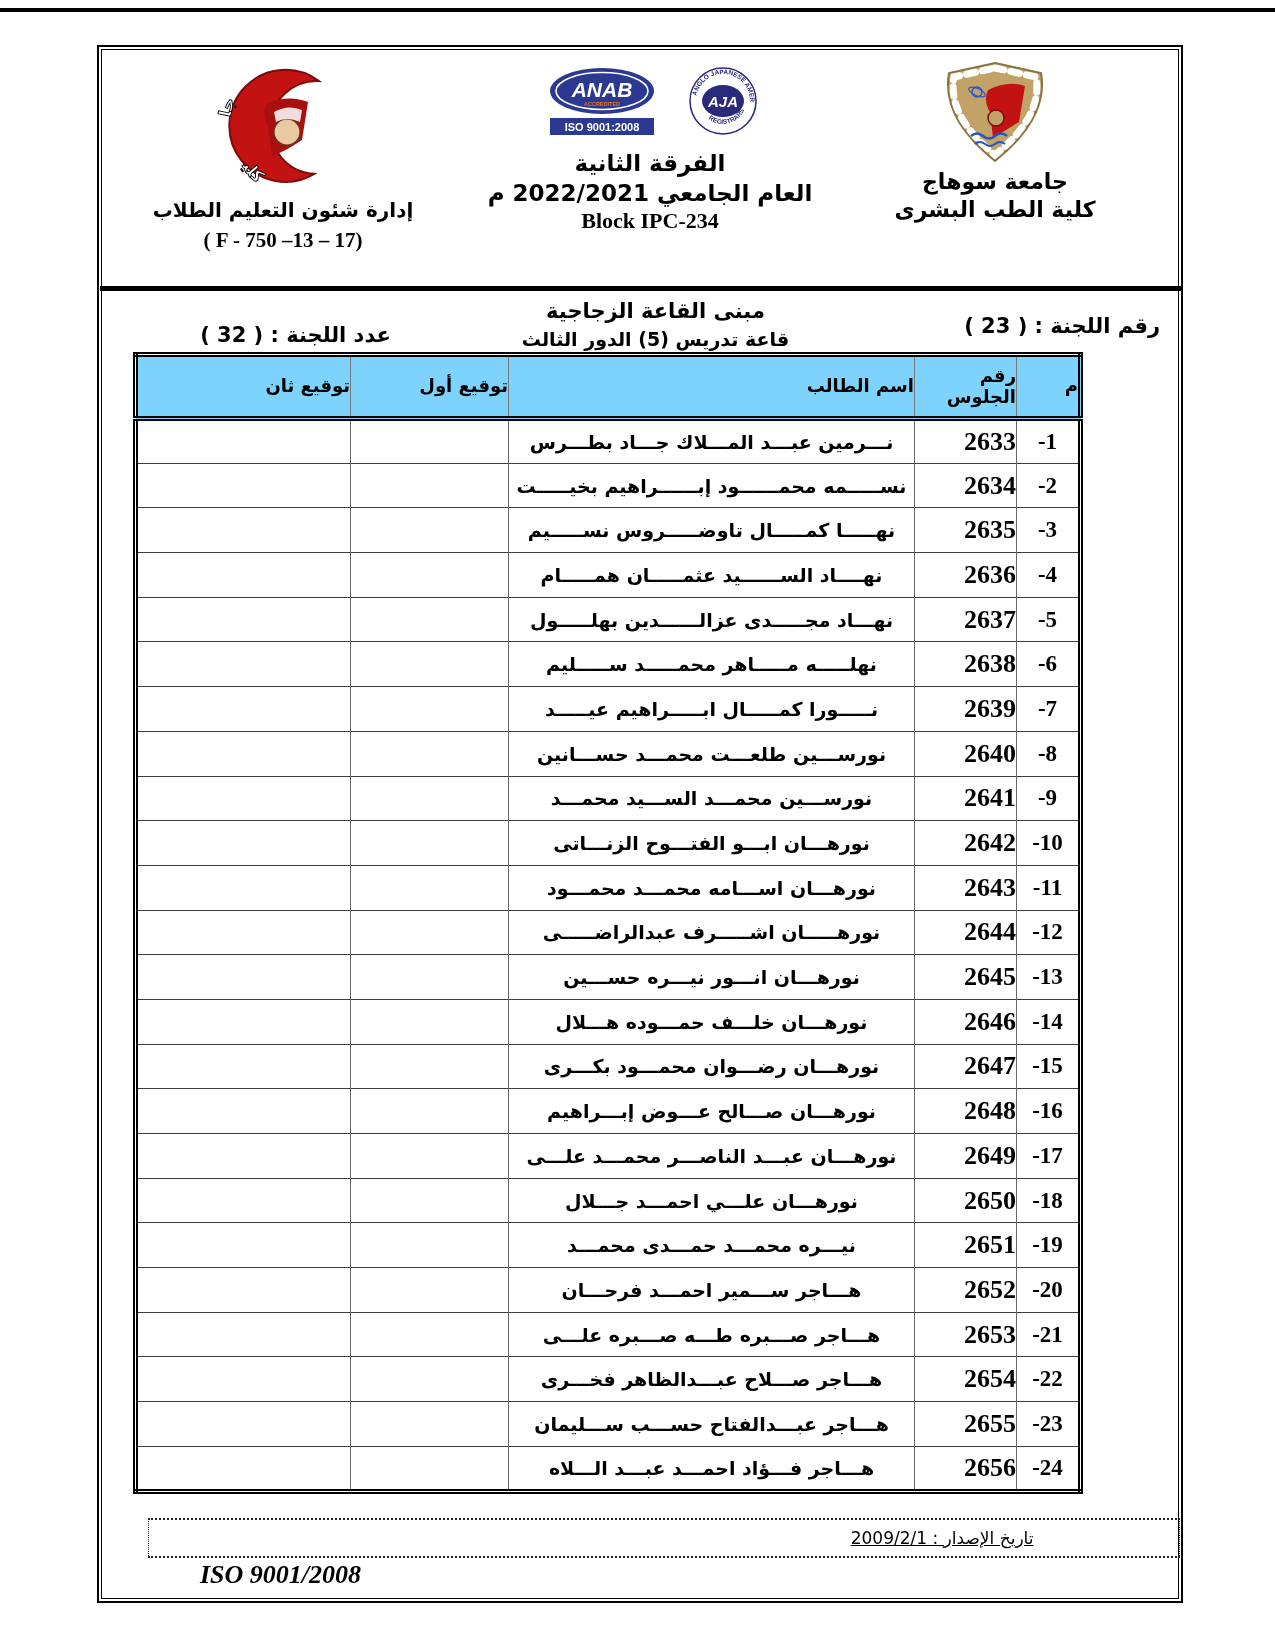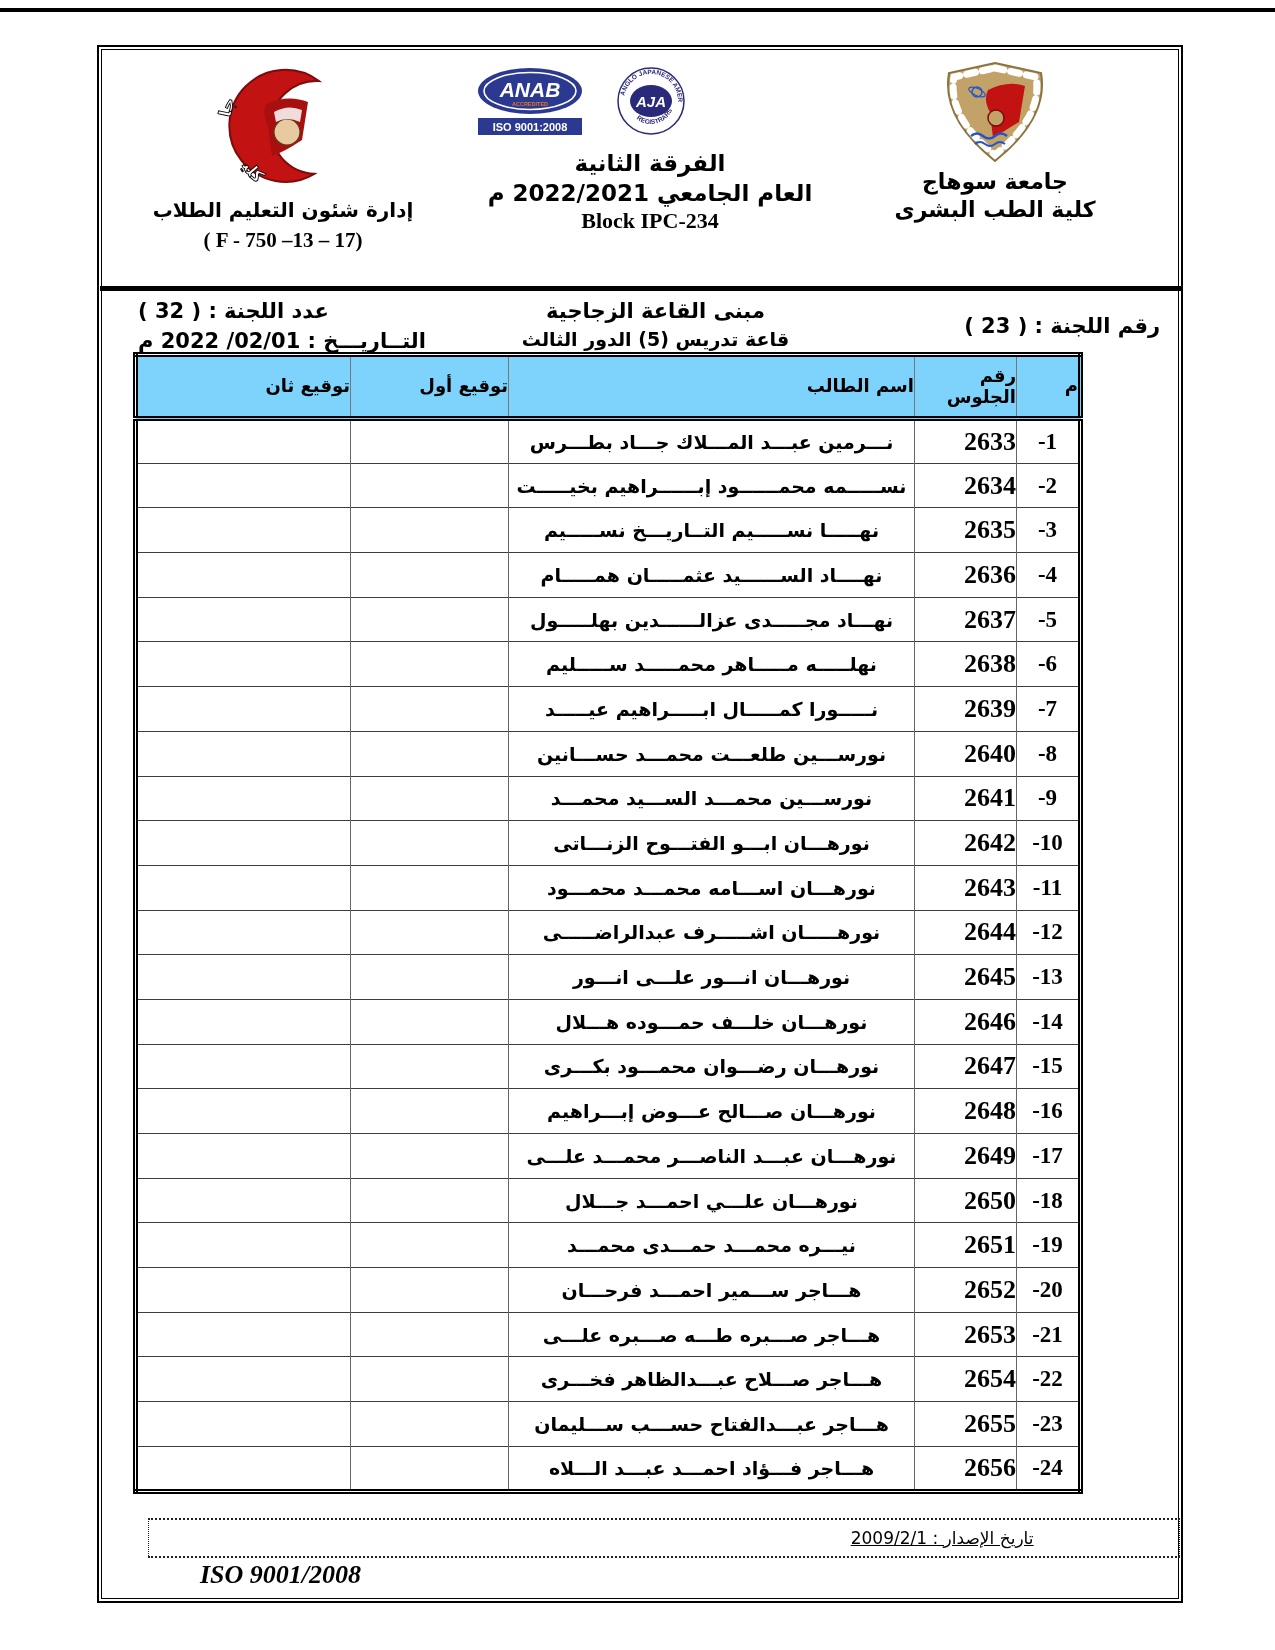--- a/index.html
+++ b/index.html
@@ -12,36 +12,36 @@
   .top-line { left:0; top:8px; width:1275px; height:4px; background:#000; }
 
   
   .page-frame { left:97px; top:45px; width:1086px; height:1558px; border:2px solid #000; }
   .page-frame-inner { position:absolute; inset:2px; border:1px solid #000; }
 
   
   .hdr-right { left:880px; top:60px; width:230px; text-align:center; }
   .hdr-right .uni-line { font-size:22px; font-weight:bold; line-height:1.25; }
   .hdr-center { left:470px; top:66px; width:360px; text-align:center; }
-  .hdr-center .logos { display:flex; align-items:flex-start; gap:20px; direction:ltr; }
+  .hdr-center .logos { display:flex; justify-content:center; align-items:flex-start; gap:20px; direction:ltr; }
   .grade-line { font-size:23px; font-weight:bold; margin-top:10px; }
   .year-line  { font-size:23px; font-weight:bold; margin-top:4px; }
   .block-line { font-size:22px; font-weight:bold; font-family:"Liberation Serif",serif; margin-top:2px; direction:ltr; }
   .hdr-left { left:128px; top:62px; width:310px; text-align:center; }
   .hdr-left .dept { font-size:20px; font-weight:bold; margin-top:4px; }
   .hdr-left .code { font-size:21px; font-weight:bold; font-family:"Liberation Serif",serif; margin-top:6px; direction:ltr; }
 
   .hdr-divider { left:100px; top:286px; width:1083px; height:5px; background:#000; }
 
   
   .info { top:296px; font-size:21px; font-weight:bold; line-height:1.45; }
   .info-right  { left:860px; width:310px; text-align:right; padding-right:10px;margin-top:15px; }
   .info-center { left:488px; width:335px; text-align:center; }
   .info-center .line2 { font-size:19px; }
-  .info-left   { left:138px; width:315px; text-align:left; }
+  .info-left   { left:138px; width:315px; text-align:center;margin-top:24px; }
   .ltr { direction:ltr; unicode-bidi:isolate; }
 
   
   table.students { left:133px; top:352px; width:945px; border-collapse:collapse; table-layout:fixed; position:absolute; direction:rtl; border:5px double #000; }
   table.students th { background:#7dd3fc; border-left:1px solid #777; border-bottom:5px double #000; height:64px; font-size:18px; font-weight:bold; line-height:1.15; vertical-align:middle; text-align:right; }
   table.students td { border-left:1px solid #666; border-top:1px solid #3d3d3d; height:44.7px; vertical-align:middle; overflow:hidden; }
   table.students th:last-child, table.students td:last-child { border-left:none; }
   td.no-cell   { text-align:center; font-family:"Liberation Serif",serif; font-weight:bold; font-size:23px; }
   td.seat-cell { text-align:right; font-family:Liberation Serif, serif; font-weight:bold; font-size:26px; }
   td.name-cell { text-align:center; font-weight:bold; font-size:19px; white-space:nowrap; }
@@ -179,21 +179,21 @@
       <tr>
         <td class="no-cell" dir="ltr">-2</td>
         <td class="seat-cell">2634</td>
         <td class="name-cell">نســـــمه محمــــــود إبــــــراهيم بخيـــــت</td>
         <td class="sig-cell"></td>
         <td class="sig-cell"></td>
       </tr>
       <tr>
         <td class="no-cell" dir="ltr">-3</td>
         <td class="seat-cell">2635</td>
-        <td class="name-cell">نهـــــا نســـــيم التــاريـــخ نســـــيم</td>
+        <td class="name-cell">نهـــــا كمـــــال تاوضـــــروس نســـــيم</td>
         <td class="sig-cell"></td>
         <td class="sig-cell"></td>
       </tr>
       <tr>
         <td class="no-cell" dir="ltr">-4</td>
         <td class="seat-cell">2636</td>
         <td class="name-cell">نهــــاد الســــــيد عثمـــــان همـــــام</td>
         <td class="sig-cell"></td>
         <td class="sig-cell"></td>
       </tr>
@@ -249,21 +249,21 @@
       <tr>
         <td class="no-cell" dir="ltr">-12</td>
         <td class="seat-cell">2644</td>
         <td class="name-cell">نورهـــــان اشـــــرف عبدالراضـــــى</td>
         <td class="sig-cell"></td>
         <td class="sig-cell"></td>
       </tr>
       <tr>
         <td class="no-cell" dir="ltr">-13</td>
         <td class="seat-cell">2645</td>
-        <td class="name-cell">نورهـــان انـــور علـــى انـــور</td>
+        <td class="name-cell">نورهـــان انـــور نيـــره حســـين</td>
         <td class="sig-cell"></td>
         <td class="sig-cell"></td>
       </tr>
       <tr>
         <td class="no-cell" dir="ltr">-14</td>
         <td class="seat-cell">2646</td>
         <td class="name-cell">نورهـــان خلـــف حمـــوده هـــلال</td>
         <td class="sig-cell"></td>
         <td class="sig-cell"></td>
       </tr>

